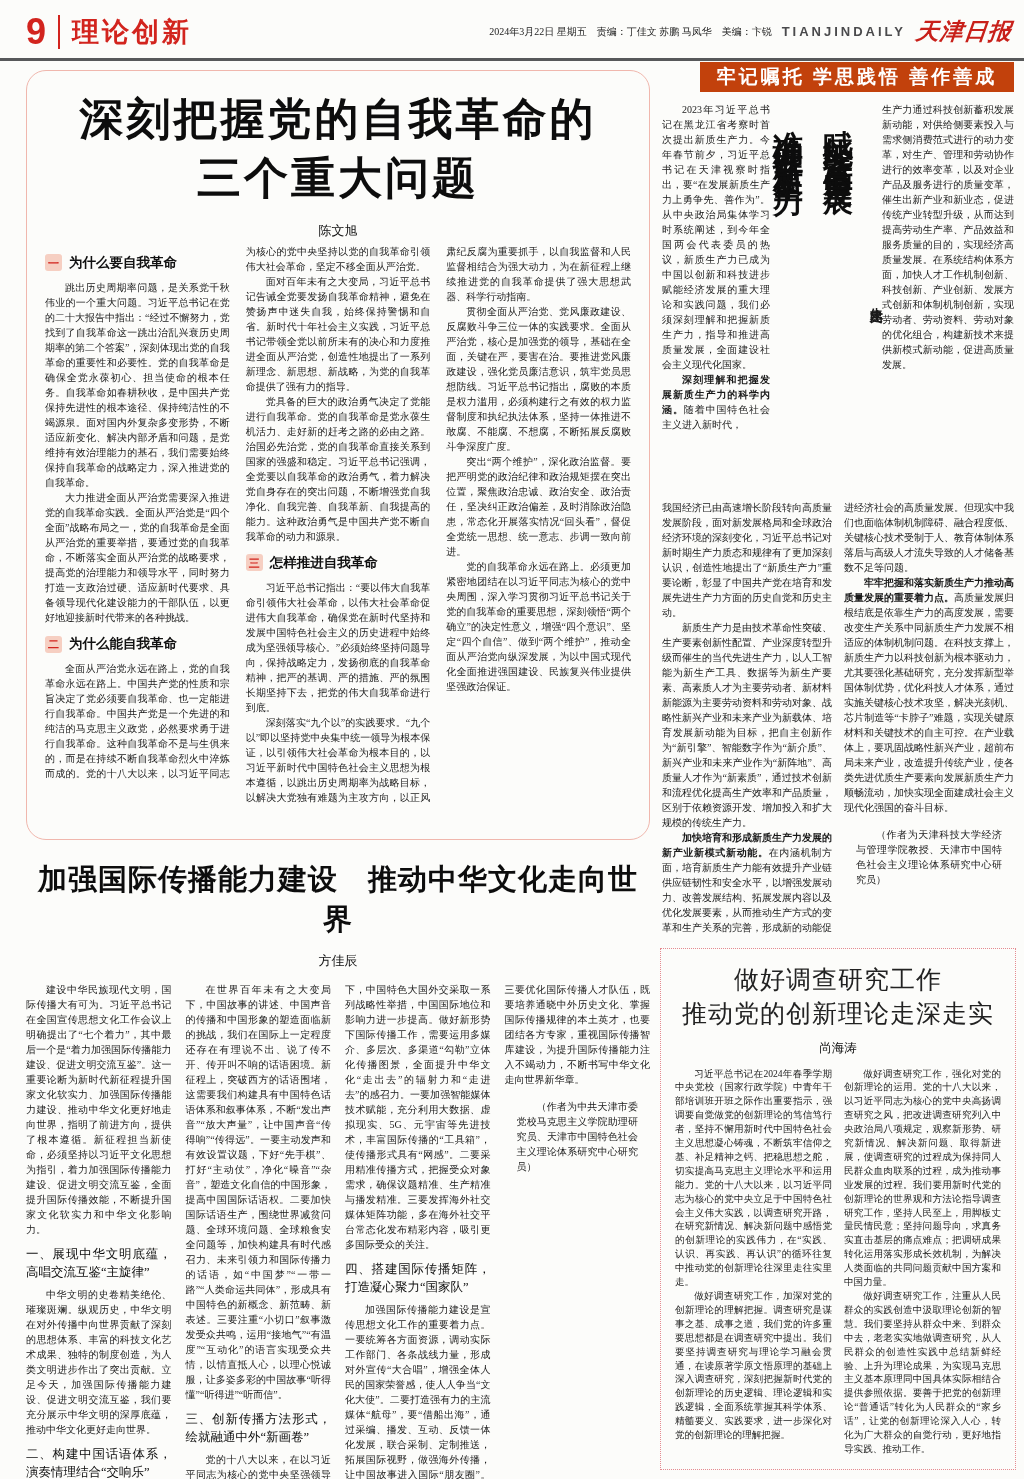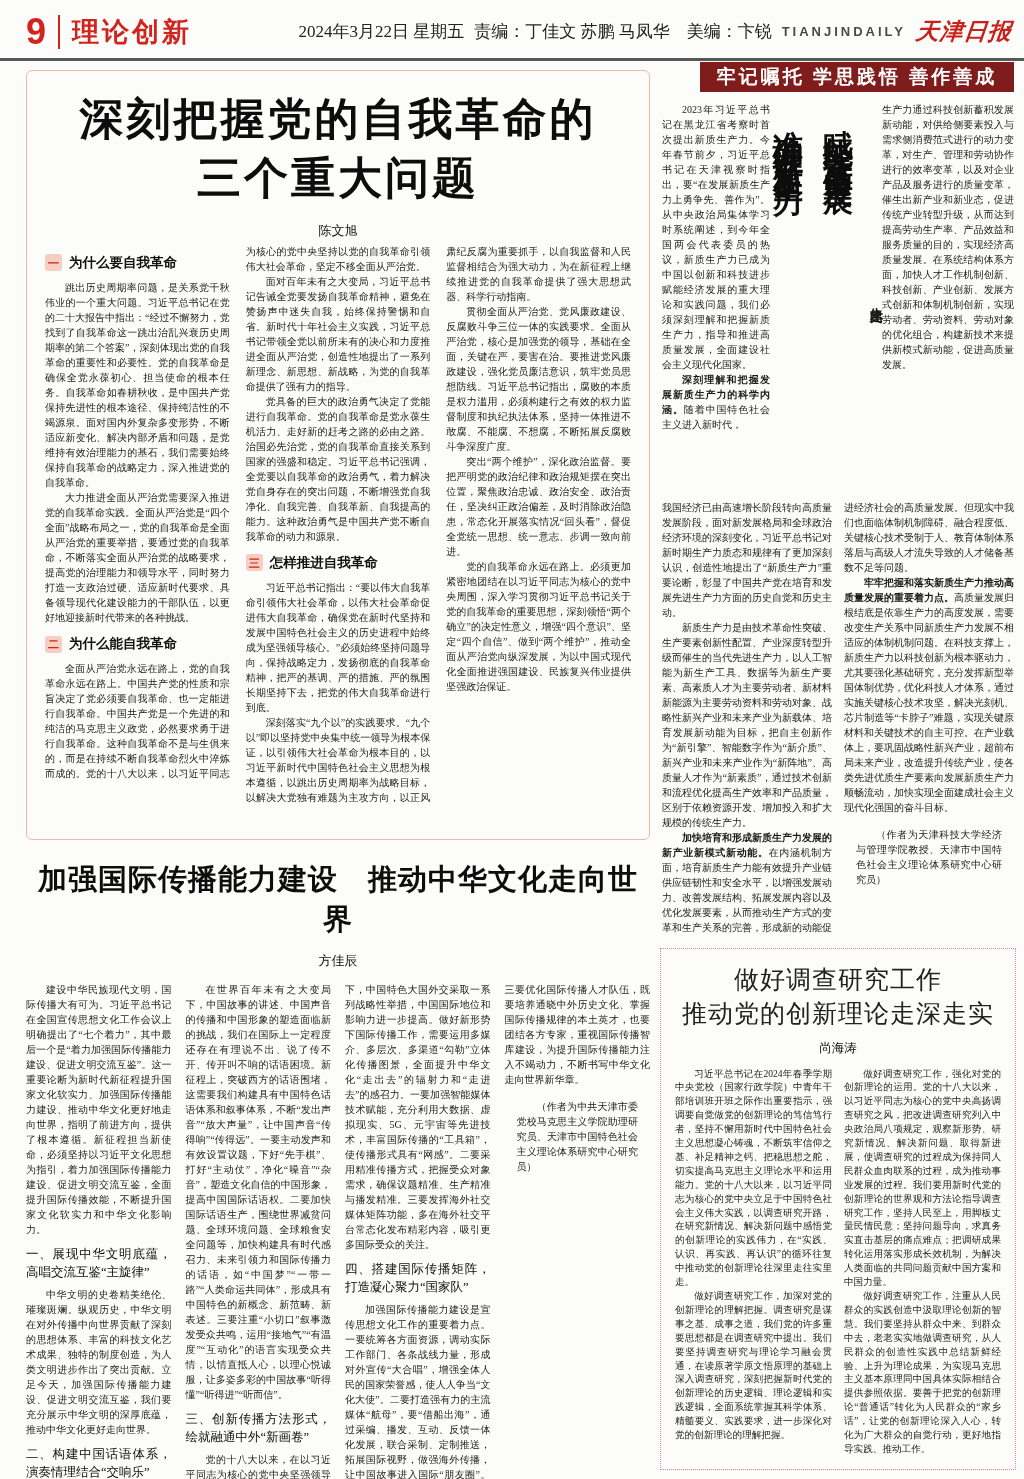--- a/index.html
+++ b/index.html
@@ -5,43 +5,43 @@
   html,body{margin:0;padding:0;background:#e8e8e8;}
   .page{position:relative;width:1024px;height:1479px;background:#fcfcfa;overflow:hidden;
         font-family:"Liberation Serif",serif;color:#1a1a1a;}
   
   .page-header{position:absolute;left:0;top:0;width:1024px;height:58px;border-bottom:3px solid #57585a;}
   .ph-left{position:absolute;left:26px;top:14px;display:flex;align-items:center;}
   .page-no{font-family:"Liberation Sans",sans-serif;font-size:36px;font-weight:900;color:#d2241e;line-height:1;}
   .ph-divider{width:2px;height:34px;background:#d2241e;margin:0 12px;}
   .section-name{font-family:"Liberation Sans",sans-serif;font-size:27px;font-weight:900;color:#d2241e;letter-spacing:3px;}
   .ph-right{position:absolute;right:12px;top:16px;display:flex;align-items:center;gap:10px;}
-  .date,.editors{font-size:17px;color:#222;font-family:Liberation Serif, serif;}
+  .date,.editors{font-size:10px;color:#222;font-family:Liberation Serif, serif;}
   .masthead-en{font-family:"Liberation Sans",sans-serif;font-size:13px;font-weight:700;letter-spacing:3px;color:#4a4a4c;}
   .masthead-cn{font-size:23px;font-weight:900;font-style:italic;color:#c8201a;transform:skew(-6deg);letter-spacing:1px;}
   
   .author{text-align:center;font-size:13px;color:#111;}
   p.p{margin:0;text-indent:2em;text-align:justify;}
   p.cont{margin:0;text-indent:0;text-align:justify;}
   .endnote{margin:12px;text-indent:2em;text-align:justify;font-weight:400;}
   
   .main-art{position:absolute;left:26px;top:70px;width:624px;height:770px;border:1.5px solid #f0b7ad;
-            border-radius:6px;box-sizing:border-box;padding:18px 18px 10px;}
+            border-radius:20px;box-sizing:border-box;padding:18px 18px 10px;}
   .main-title{font-family:"Liberation Sans",sans-serif;font-size:44px;font-weight:900;letter-spacing:3px;
               text-align:center;line-height:1.35;color:#0d0d0d;}
   .main-art .author{margin:14px 0 4px;}
   .main-body{height:566px;overflow:hidden;column-count:3;column-gap:16px;column-fill:auto;
              font-size:10px;line-height:1.5;}
   .sec-h{margin:9px 0 7px;break-inside:avoid;display:flex;align-items:center;gap:7px;}
   .sec-num{flex:0 0 auto;width:17px;height:17px;background:#f6cfc2;color:#d2241e;font-weight:700;
            font-size:11px;display:flex;align-items:center;justify-content:center;border-radius:3px;}
   .sec-title{font-family:"Liberation Sans",sans-serif;font-size:13.5px;font-weight:700;color:#111;}
   
   .npl-art{position:absolute;left:662px;top:62px;width:352px;height:880px;}
-  .npl-banner{margin-left:38px;width:314px;height:30px;background:#7f1d1d;color:#ffffff;
+  .npl-banner{margin-left:38px;width:314px;height:30px;background:#c2410c;color:#ffffff;
               font-family:"Liberation Sans",sans-serif;font-size:19px;font-weight:700;letter-spacing:3px;
               display:flex;align-items:center;justify-content:center;}
   .npl-top{display:flex;height:392px;margin-top:10px;overflow:hidden;}
   .npl-cola{width:108px;font-size:10px;line-height:1.5;overflow:hidden;}
   .vtitle{width:112px;display:flex;flex-direction:row;justify-content:center;gap:9px;padding-top:4px;}
   .vtitle .tline{writing-mode:vertical-rl;font-size:30px;font-weight:700;letter-spacing:7px;color:#0d0d0d;}
   .vtitle .vauthor{writing-mode:vertical-rl;font-size:13px;font-weight:700;align-self:center;letter-spacing:2px;}
   .npl-colb{flex:1;font-size:10px;line-height:1.5;overflow:hidden;}
   .npl-bottom{height:438px;margin-top:6px;overflow:hidden;column-count:2;column-gap:12px;column-fill:auto;
               font-size:10px;line-height:1.5;}

